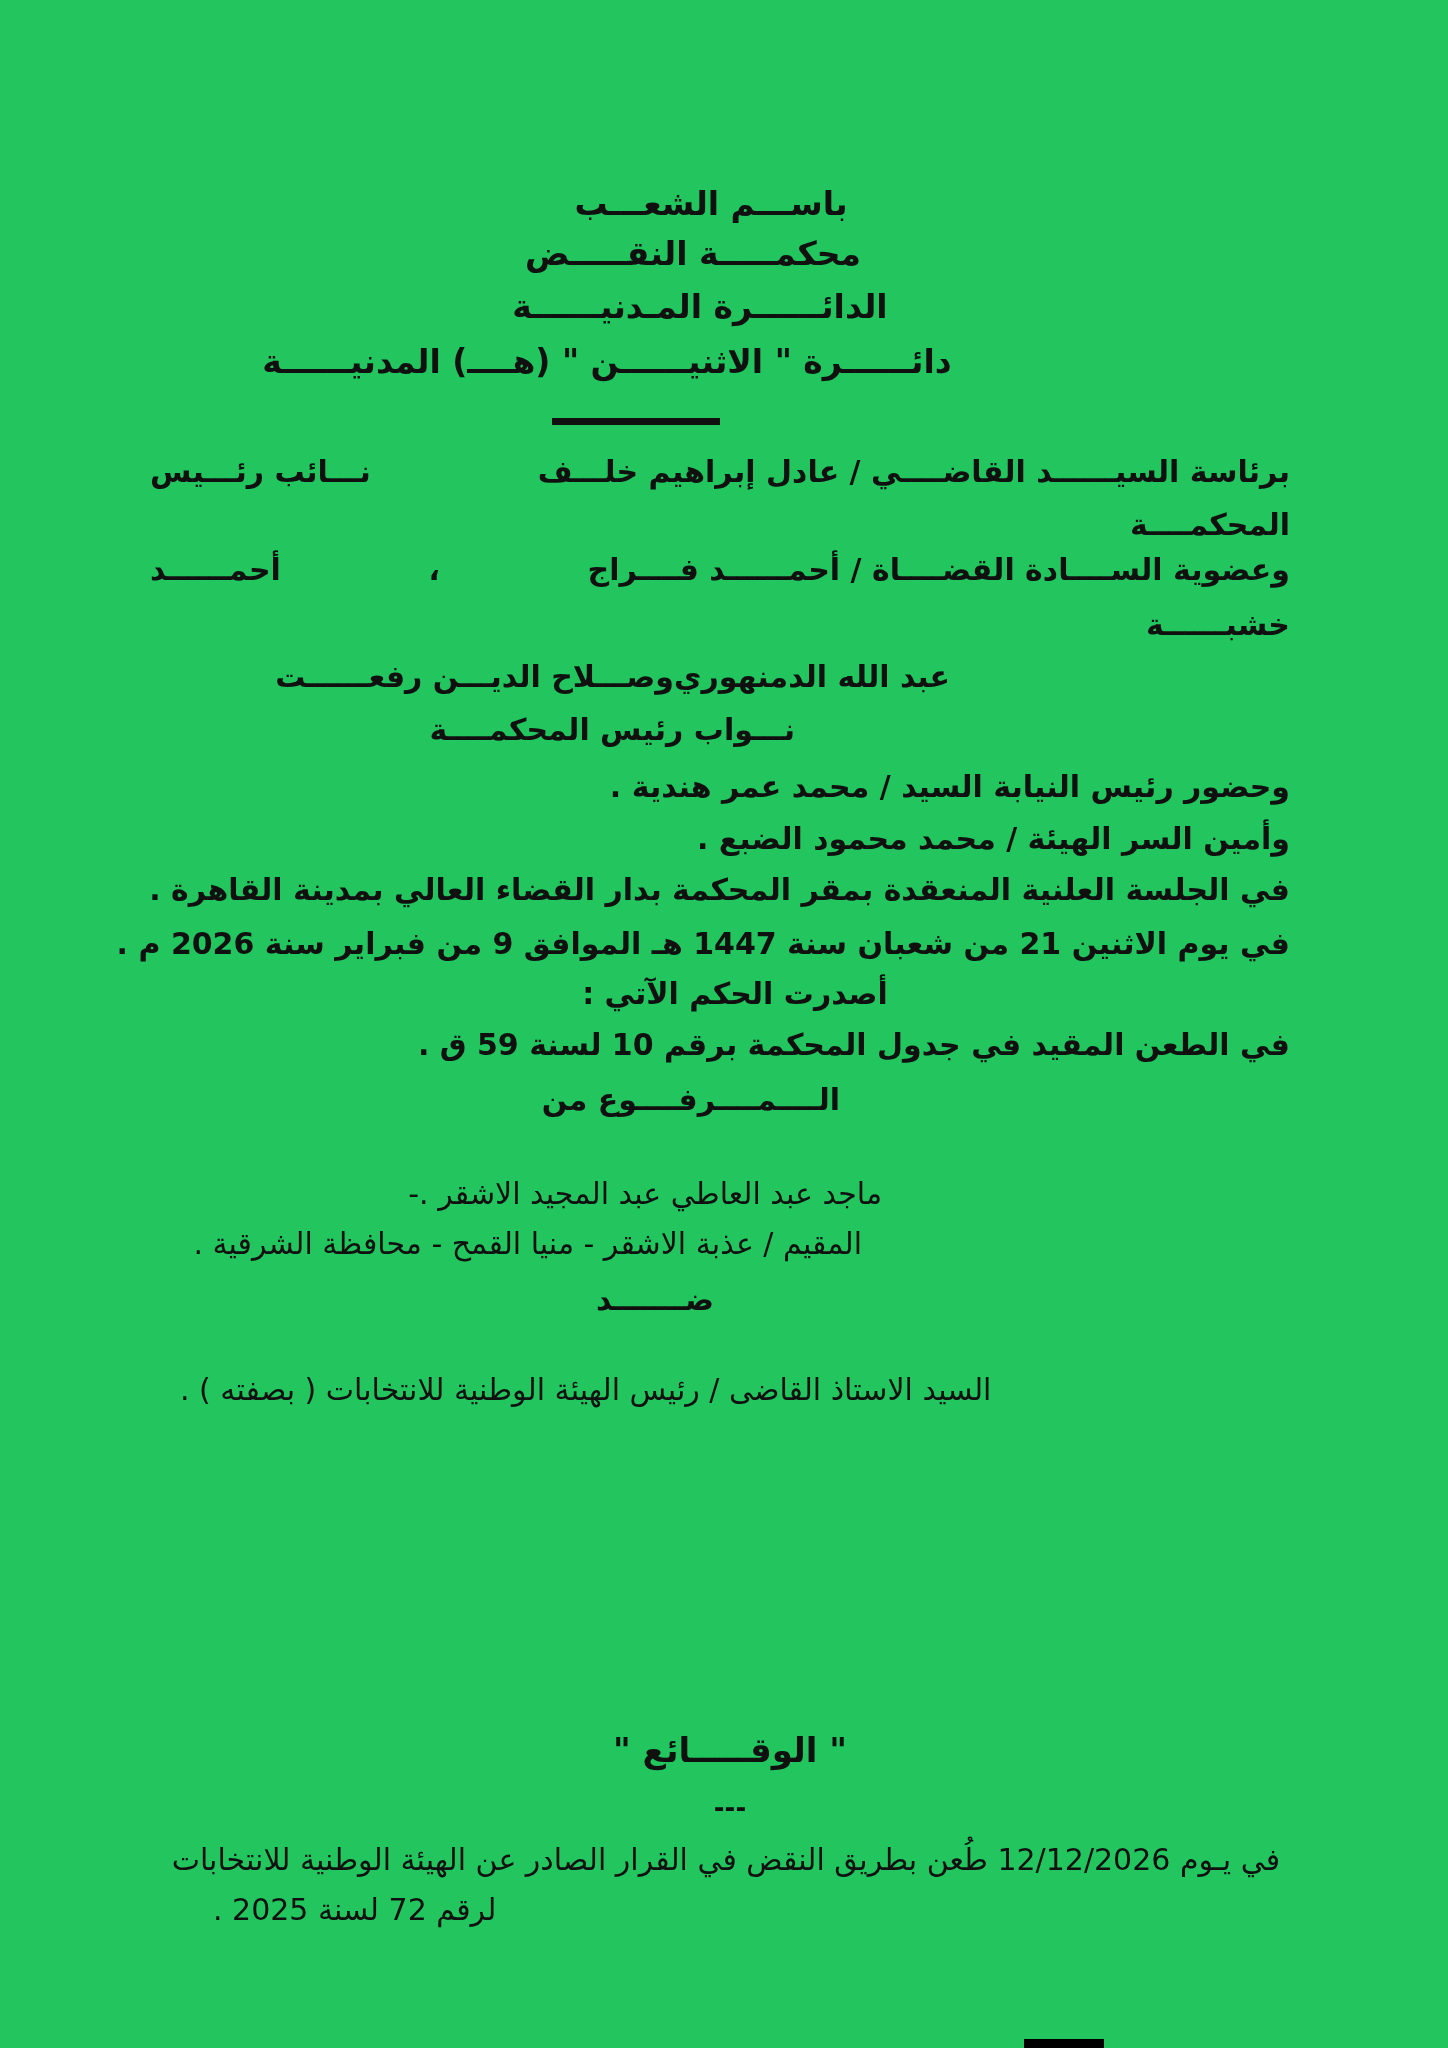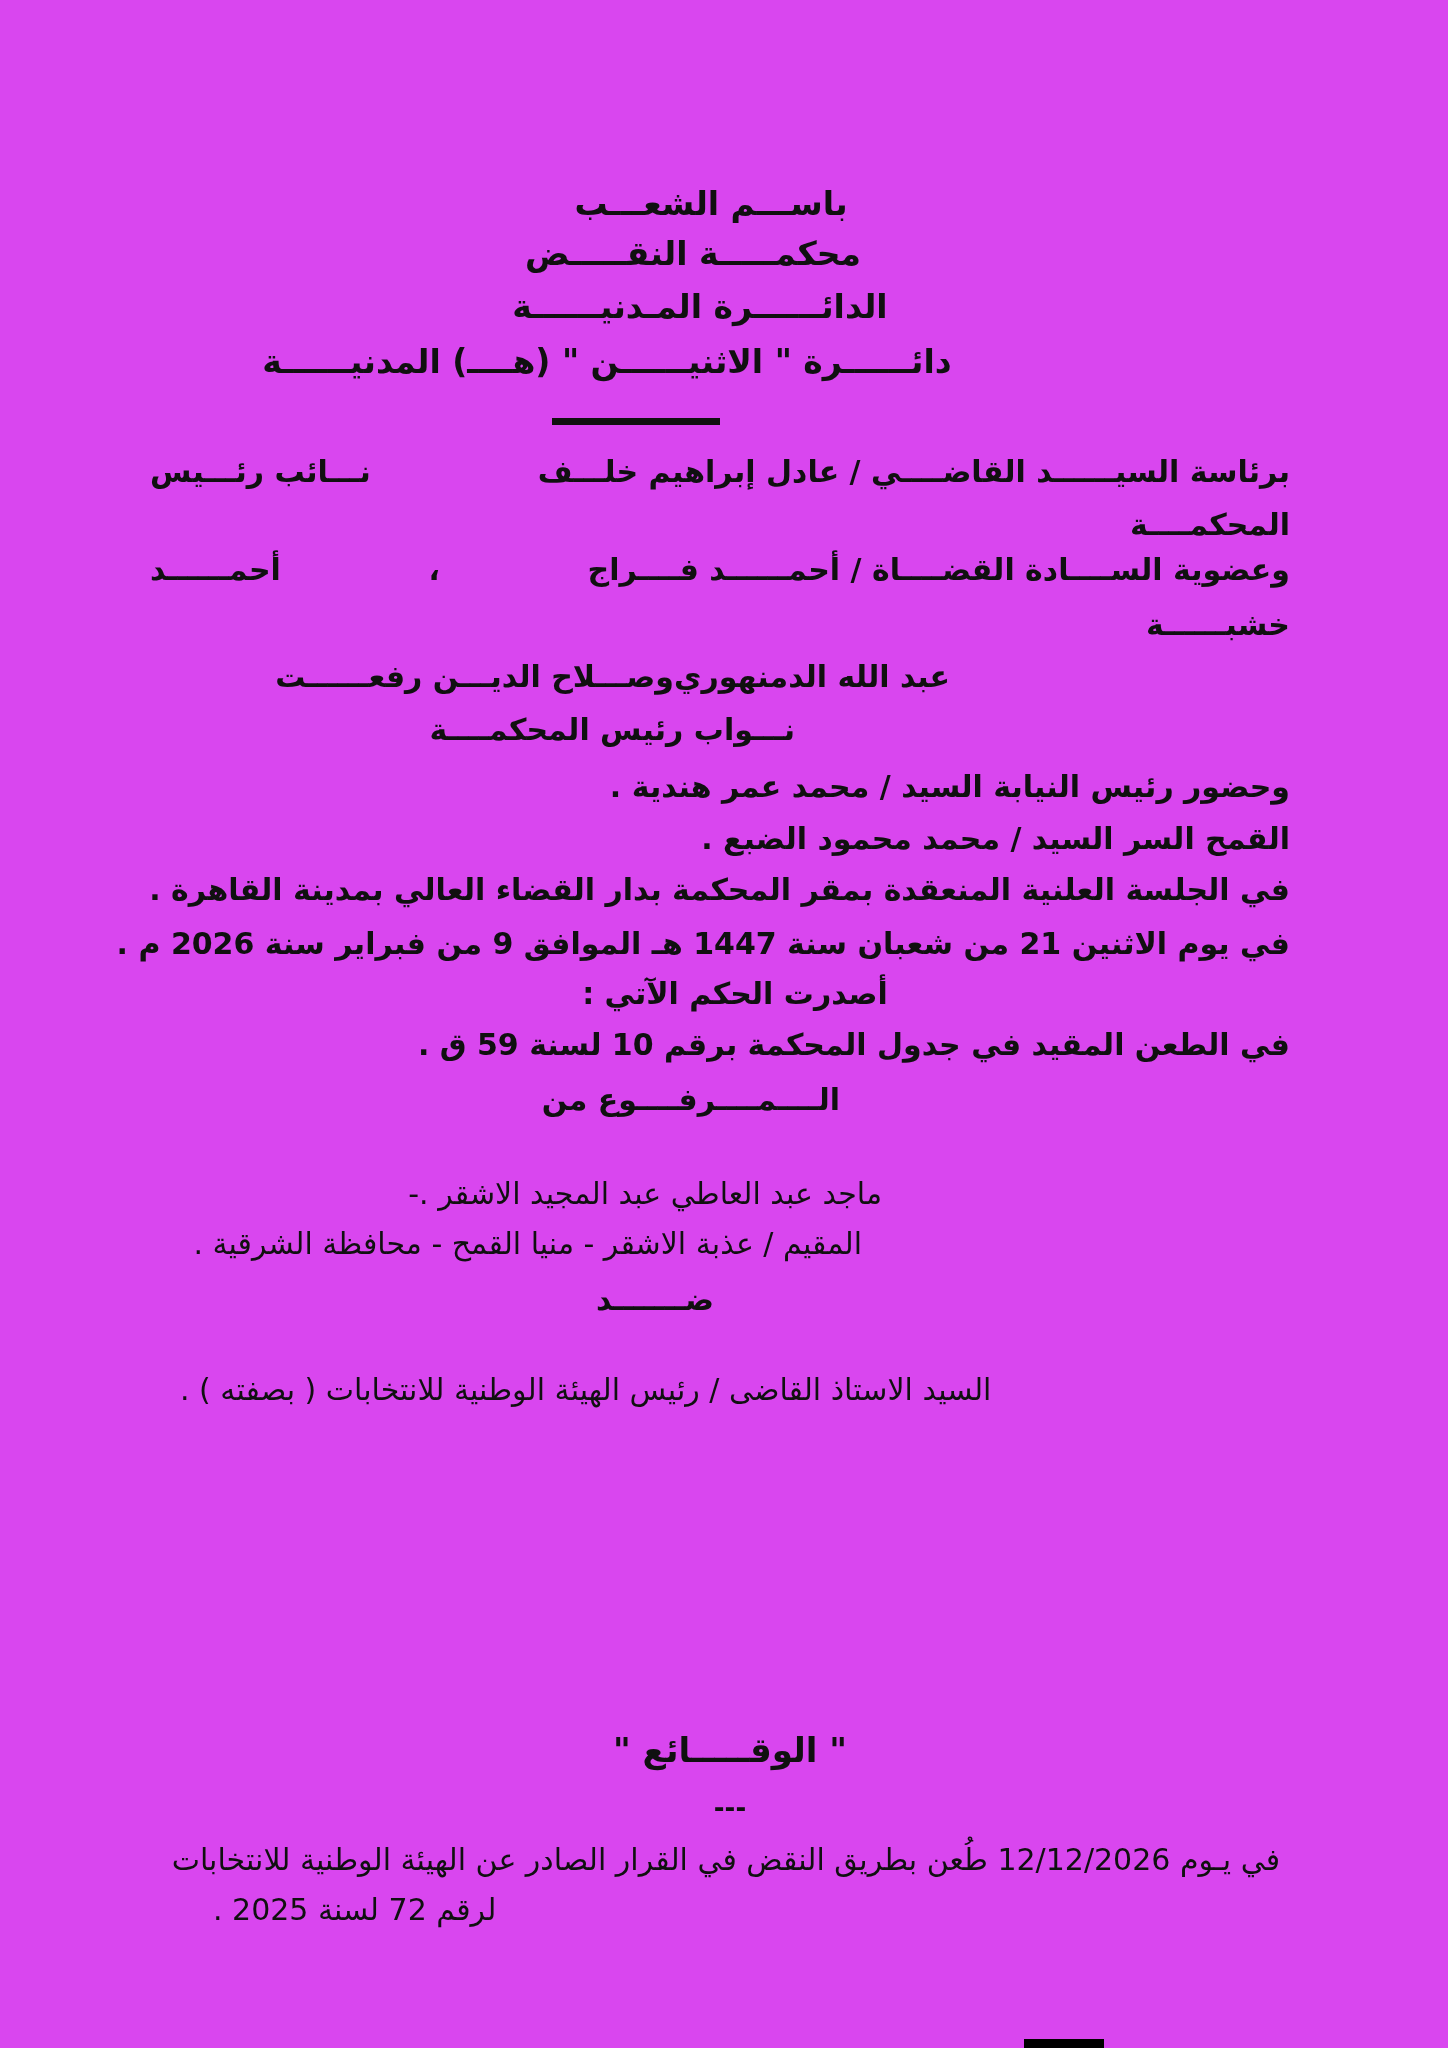--- a/index.html
+++ b/index.html
@@ -1,19 +1,19 @@
 <!DOCTYPE html>
 <html lang="ar"><head>
 <meta charset="utf-8">
 <style>
   html,body{margin:0;padding:0;background:#e8e8e8;}
   #page{
     position:relative;
     width:1448px;height:2048px;
-    background:#d946ef;
+    background:#22c55e;
     overflow:hidden;
     font-family:"DejaVu Sans", sans-serif;
     color:#101010;
   }
   .ln{
     position:absolute;
     direction:rtl;
     unicode-bidi:plaintext;
     white-space:nowrap;
     font-size:30px;
@@ -66,21 +66,21 @@
   <div class="ln b row" style="top:655px;left:280px;width:670px;">
     <span>عبد الله الدمنهوري</span>
     <span>و</span>
     <span>صـــلاح الديـــن رفعــــــت</span>
   </div>
 
   <div class="ln b ctr" style="top:708px;left:455px;width:340px;">نـــواب رئيس المحكمــــة</div>
 
   <div class="ln b rt" style="top:765px;right:158px;">وحضور رئيس النيابة السيد / محمد عمر هندية .</div>
 
-  <div class="ln b rt" style="top:817px;right:158px;">القمح السر السيد / محمد محمود الضبع .</div>
+  <div class="ln b rt" style="top:817px;right:158px;">وأمين السر الهيئة / محمد محمود الضبع .</div>
 
   <div class="ln b rt" style="top:868px;right:158px;">في الجلسة العلنية المنعقدة بمقر المحكمة بدار القضاء العالي بمدينة القاهرة .</div>
 
   <div class="ln b rt" style="top:922px;right:158px;">في يوم الاثنين 21 من شعبان سنة 1447 هـ الموافق 9 من فبراير سنة 2026 م .</div>
 
   <div class="ln b ctr" style="top:972px;left:570px;width:330px;">أصدرت الحكم الآتي :</div>
 
   <div class="ln b rt" style="top:1023px;right:158px;">في الطعن المقيد في جدول المحكمة برقم 10 لسنة 59 ق .</div>
 
   <div class="ln b ctr" style="top:1078px;left:575px;width:265px;">الــــمــــرفــــوع من</div>

